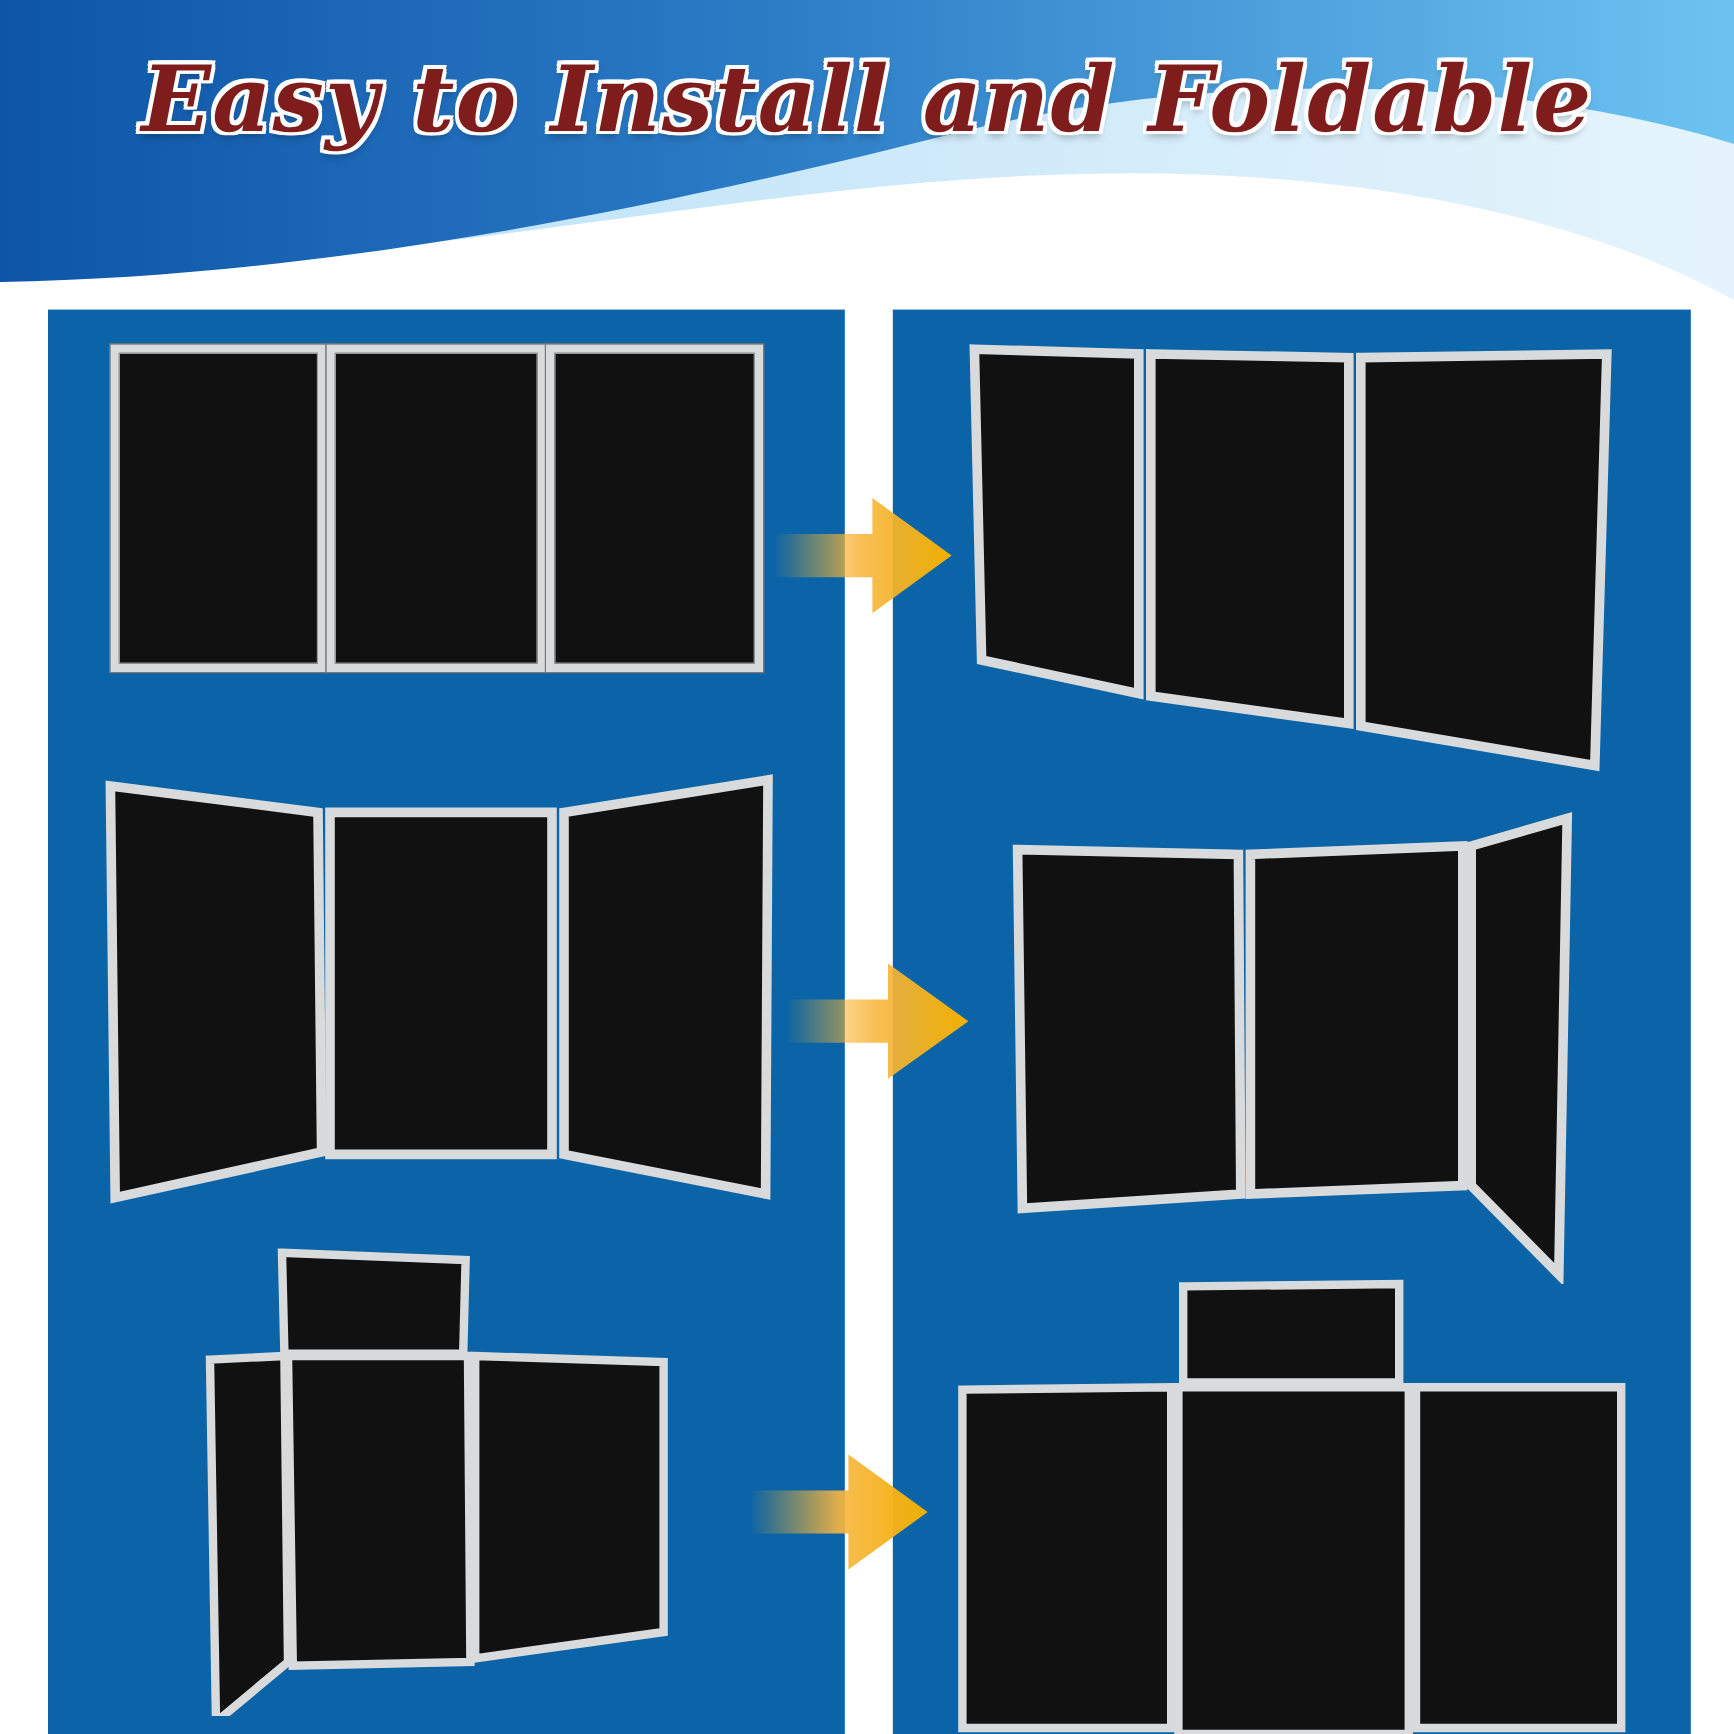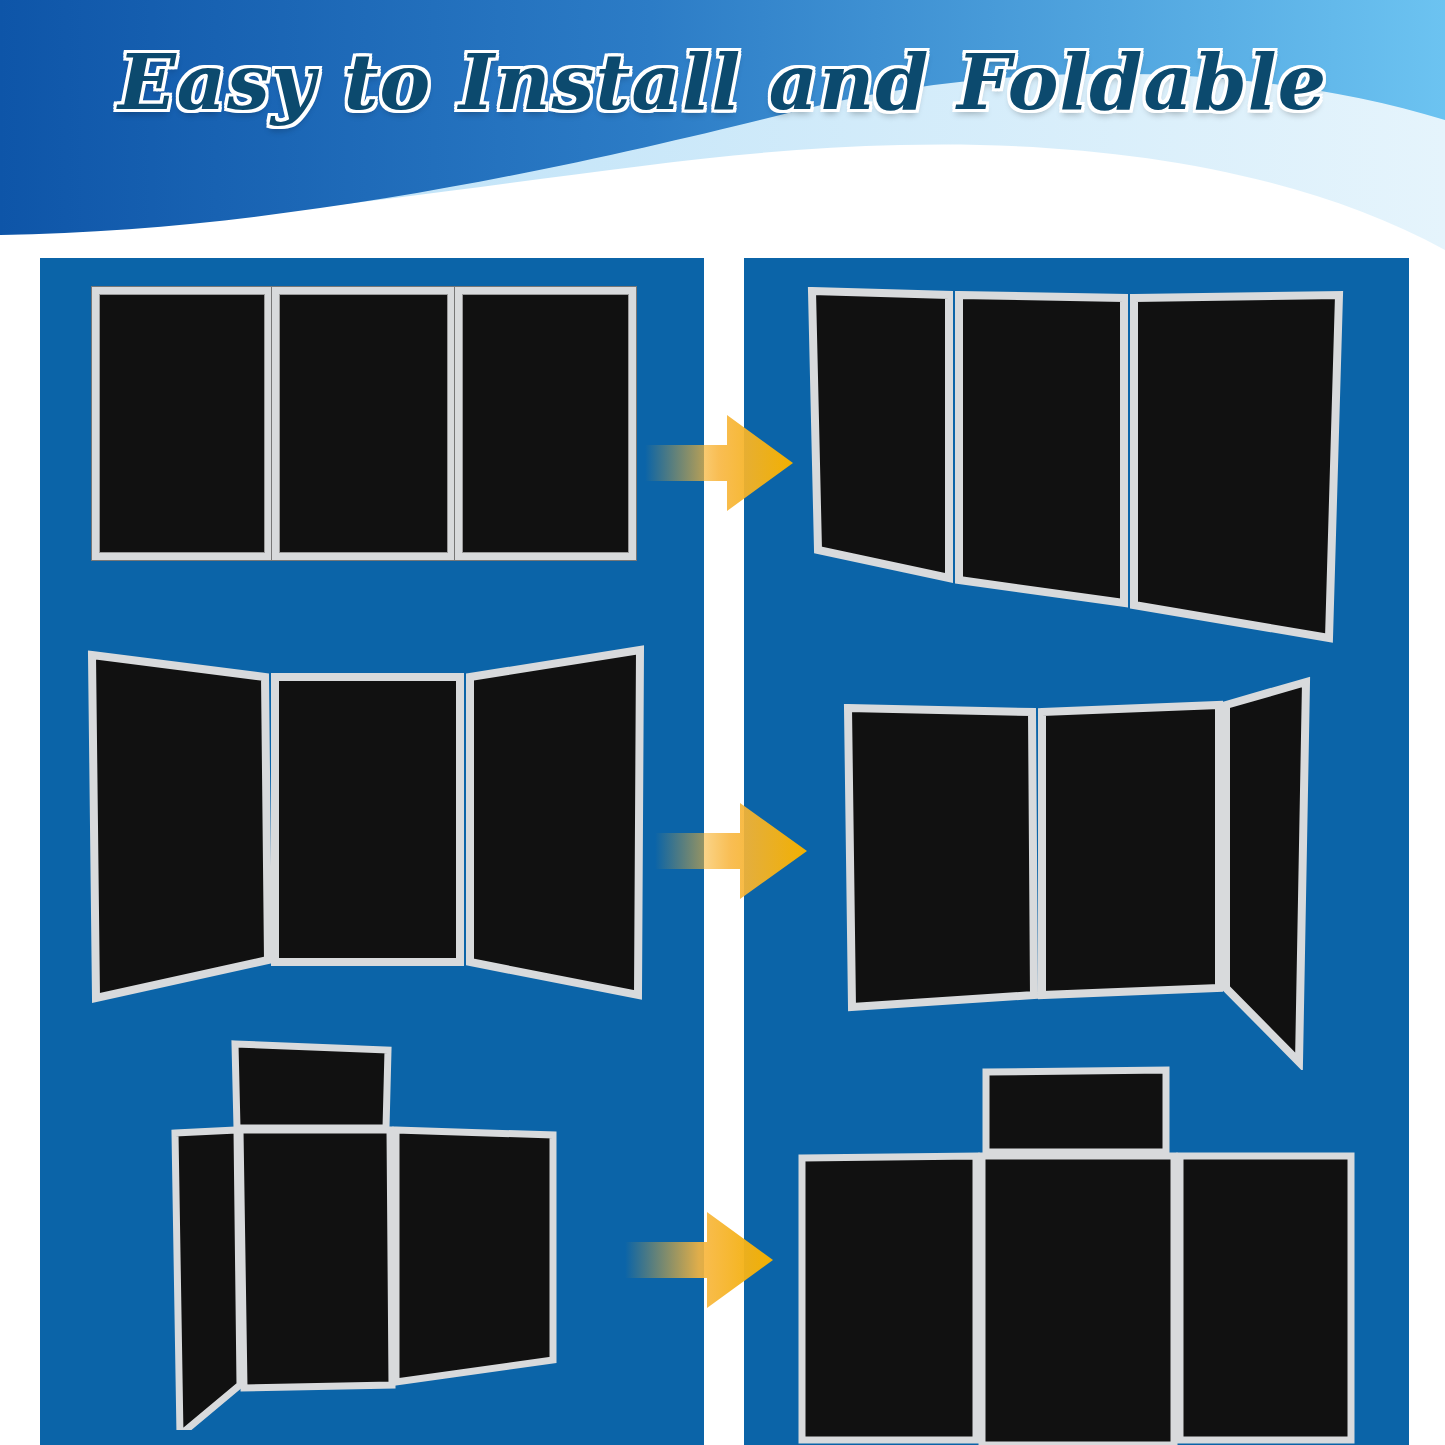--- a/index.html
+++ b/index.html
@@ -1,18 +1,18 @@
 <!DOCTYPE html>
 <html><head>
 <meta charset="utf-8">
 <style>
   html,body{margin:0;padding:0;}
   body{width:1445px;height:1445px;position:relative;overflow:hidden;background:#ffffff;font-family:"DejaVu Serif",serif;}
   .banner{position:absolute;left:0;top:0;width:1445px;height:260px;overflow:hidden;}
-  .title{position:absolute;left:0;top:38px;width:1445px;text-align:center;font-family:"DejaVu Serif",serif;font-weight:bold;font-style:italic;font-size:76px;color:#0c4a6e;
+  .title{position:absolute;left:0;top:38px;width:1445px;text-align:center;font-family:"DejaVu Serif",serif;font-weight:bold;font-style:italic;font-size:76px;color:#7f1d1d;
     text-shadow:-3px -3px 0 #fff,3px -3px 0 #fff,-3px 3px 0 #fff,3px 3px 0 #fff,0 3px 0 #fff,0 -3px 0 #fff,3px 0 0 #fff,-3px 0 0 #fff, 0 5px 6px rgba(0,0,0,0.25);letter-spacing:1px;}
   .col{position:absolute;top:258px;height:1187px;background:#0b64a8;}
   .col.left{left:40px;width:664px;}
   .col.right{left:744px;width:665px;}
   .board{position:absolute;}
   .panel{position:absolute;background:#111111;border:7px solid #d8dadc;box-shadow:inset 0 0 0 1px #999,0 0 0 1px #777;box-sizing:border-box;}
   .arrow{position:absolute;}
 </style>
 </head>
 <body>

